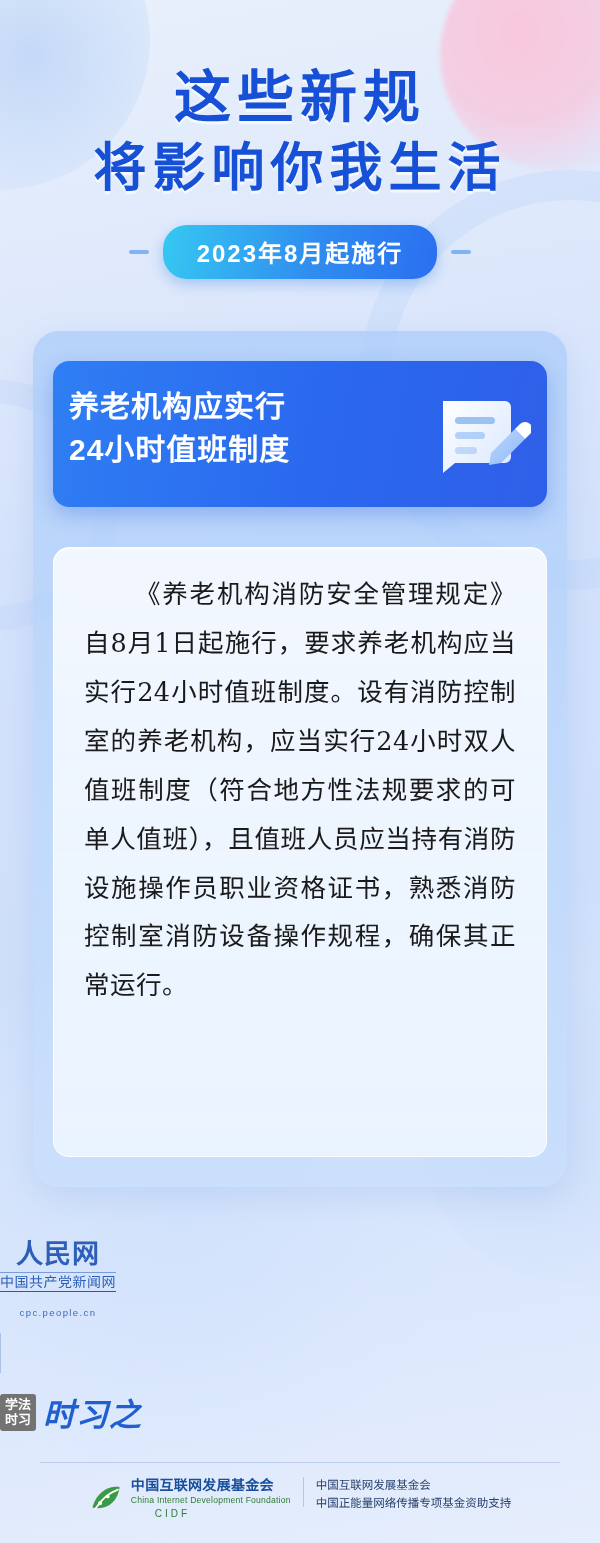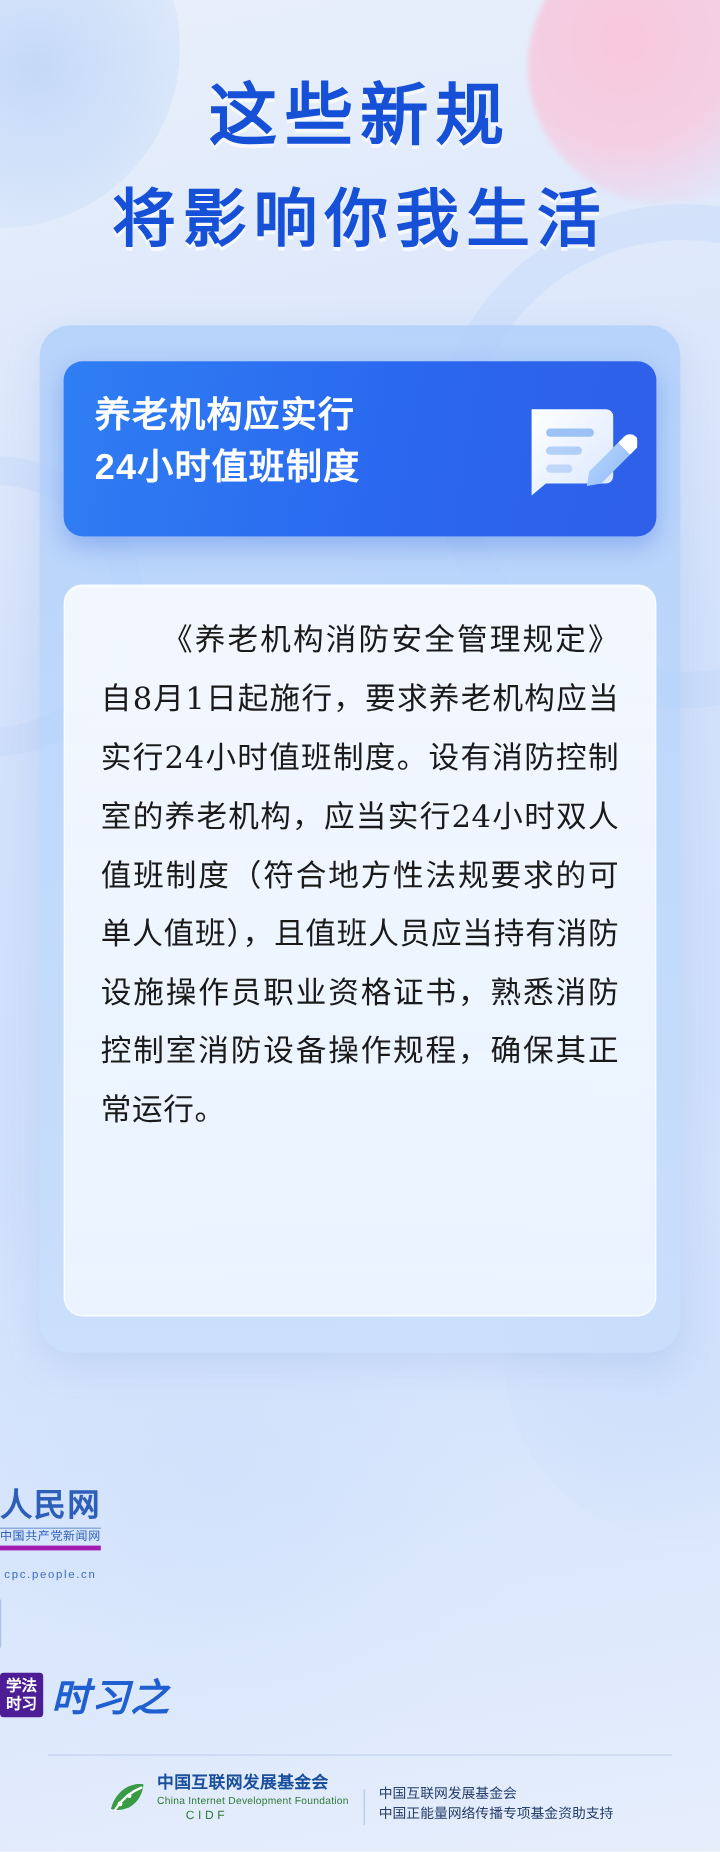--- a/index.html
+++ b/index.html
@@ -58,21 +58,21 @@
   }
   .title-line {
     font-size: 57px;
     font-weight: bold;
     letter-spacing: 6px;
     color: #1650d6;
     line-height: 1.28;
     text-shadow: 0 3px 0 rgba(255,255,255,0.65);
     font-family: Liberation Serif, serif;
   }
-  .title-line.second { font-size: 53px; margin-top: 16px; }
+  .title-line.second { font-size: 53px; }
   .subtitle-wrap {
     margin: 22px auto 0;
     display: inline-block;
     position: relative;
   }
   .subtitle {
     display: inline-block;
     padding: 9px 34px 10px;
     border-radius: 24px;
     background: linear-gradient(100deg, #36c8f2 0%, #2f8df0 55%, #2a6ff0 100%);
@@ -101,21 +101,21 @@
     background: linear-gradient(180deg, rgba(168,203,250,0.72) 0%, rgba(180,211,251,0.62) 45%, rgba(196,221,252,0.55) 100%);
     border-radius: 26px;
     padding: 22px 20px 30px;
     box-shadow: 0 10px 30px rgba(103,146,214,0.18);
   }
   .banner {
     position: relative;
     margin: 8px 0 0;
     background: linear-gradient(100deg, #2f7ef3 0%, #2a68ef 55%, #2f5fe8 100%);
     border-radius: 16px;
-    padding: 24px 22px 26px 26px;
+    padding: 24px 22px 26px 16px;
     min-height: 146px;
     box-shadow: 0 8px 20px rgba(37,94,220,0.30);
     overflow: hidden;
   }
   .banner-title {
     color: #ffffff;
     font-size: 30px;
     font-weight: bold;
     line-height: 1.45;
     letter-spacing: 1px;
@@ -166,63 +166,63 @@
   .people-logo { text-align: center; line-height: 1; }
   .people-cn {
     font-size: 27px;
     font-weight: bold;
     color: #2d5fb8;
     letter-spacing: 1px;
     font-family: "DejaVu Serif", "Liberation Serif", serif;
   }
   .people-sub {
     margin-top: 5px;
-    font-size: 10px;
+    font-size: 14px;
     color: #2d5fb8;
     letter-spacing: 0.5px;
     border-top: 1px solid #7a9ed4;
-    border-bottom: 4px solid #a21caf;
+    border-bottom: 1px solid #a21caf;
     padding: 2px 0;
   }
   .people-url {
     margin-top: 16px;
     font-size: 9.5px;
     color: #3a6bbd;
     letter-spacing: 1.4px;
   }
   .divider-v {
     width: 1px; height: 40px;
     background: rgba(90,130,190,0.35);
   }
   .xuefa {
     display: flex; align-items: center; gap: 7px;
   }
   .xuefa-badge {
-    background: #4c1d95;
+    background: #737373;
     color: #fff;
     font-size: 13px;
     font-weight: bold;
     line-height: 1.12;
     padding: 4px 5px;
     border-radius: 3px;
     text-align: center;
     letter-spacing: 0;
   }
   .xuefa-text {
     font-size: 32px;
     font-weight: bold;
     color: #1f5fd0;
     font-style: italic;
     letter-spacing: 1px;
     font-family: Liberation Mono, monospace;
   }
 
   .cidf-row {
     display: flex;
-    align-items: flex-end;
+    align-items: flex-start;
     justify-content: center;
     gap: 12px;
     border-top: 1px solid rgba(120,155,205,0.35);
     padding-top: 14px;
     margin: 0 40px;
   }
   .cidf-mark { display: flex; align-items: center; gap: 8px; }
   .cidf-glyph { width: 34px; height: 34px; }
   .cidf-names { line-height: 1.28; }
   .cidf-cn { font-size: 14px; color: #1a4f9c; font-weight: bold; letter-spacing: 0.3px; }
@@ -237,20 +237,25 @@
 <div class="blob blob-blue-tl"></div>
 <div class="blob blob-pink"></div>
 <div class="blob blob-ring"></div>
 <div class="blob blob-ring2"></div>
 <div class="blob blob-soft-b"></div>
 <div class="blob blob-soft-r"></div>
 
 <div class="header">
   <div class="title-line">这些新规</div>
   <div class="title-line second">将影响你我生活</div>
+  <div class="subtitle-wrap">
+    <span class="sub-deco left"></span>
+    <span class="subtitle">2023年8月起施行</span>
+    <span class="sub-deco right"></span>
+  </div>
 </div>
 
 <div class="card">
 
   <div class="banner">
     <div class="banner-title">
       <div>养老机构应实行</div>
       <div>24小时值班制度</div>
     </div>
     <svg class="banner-icon" viewBox="0 0 100 100">

